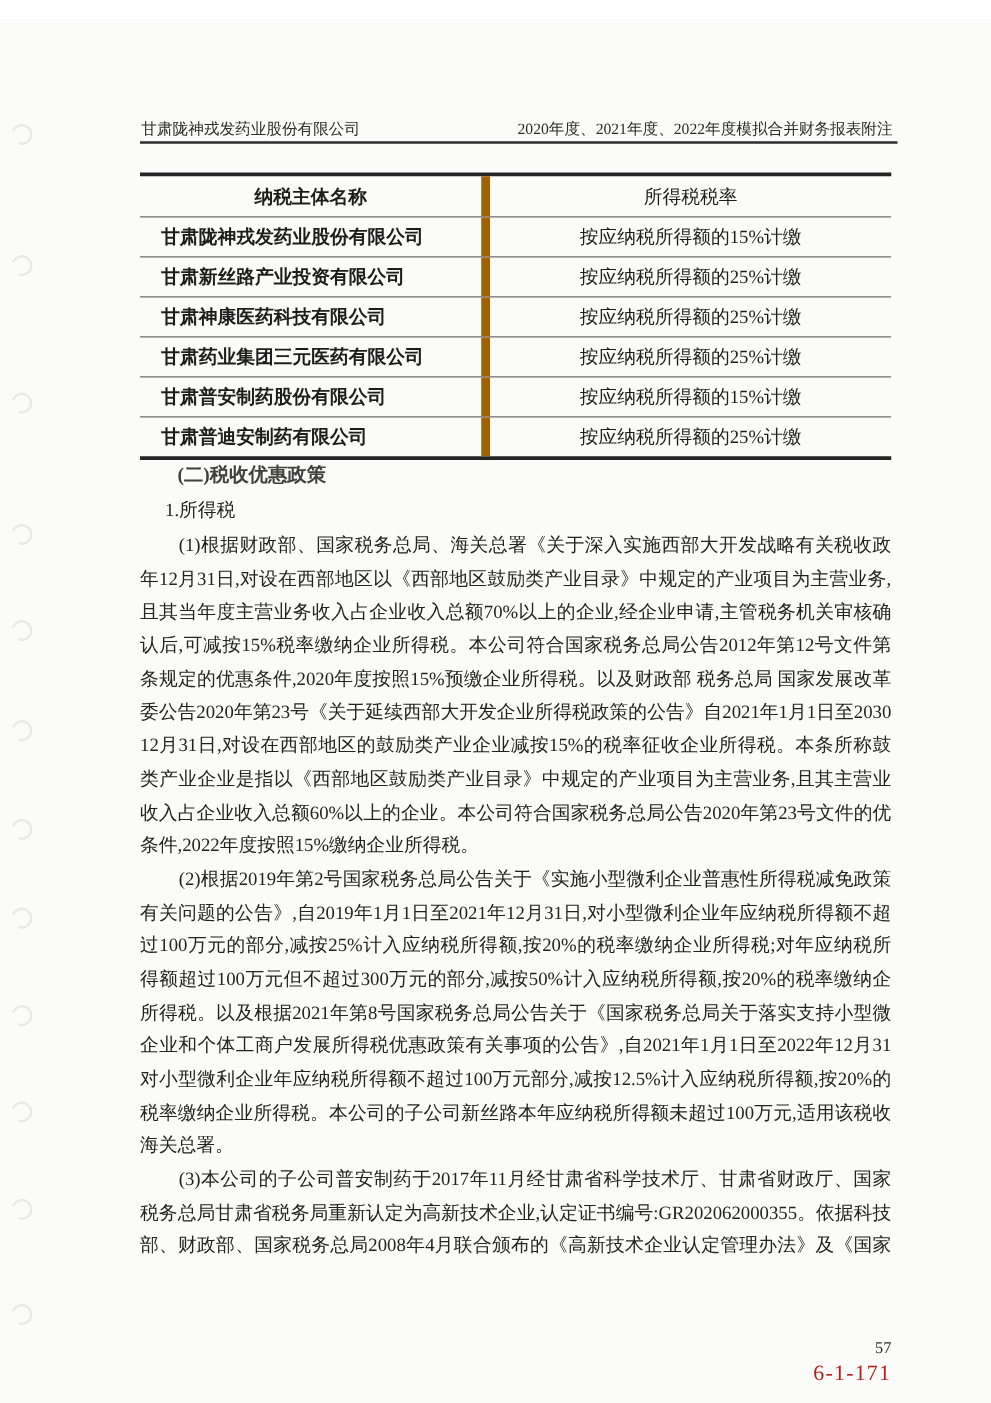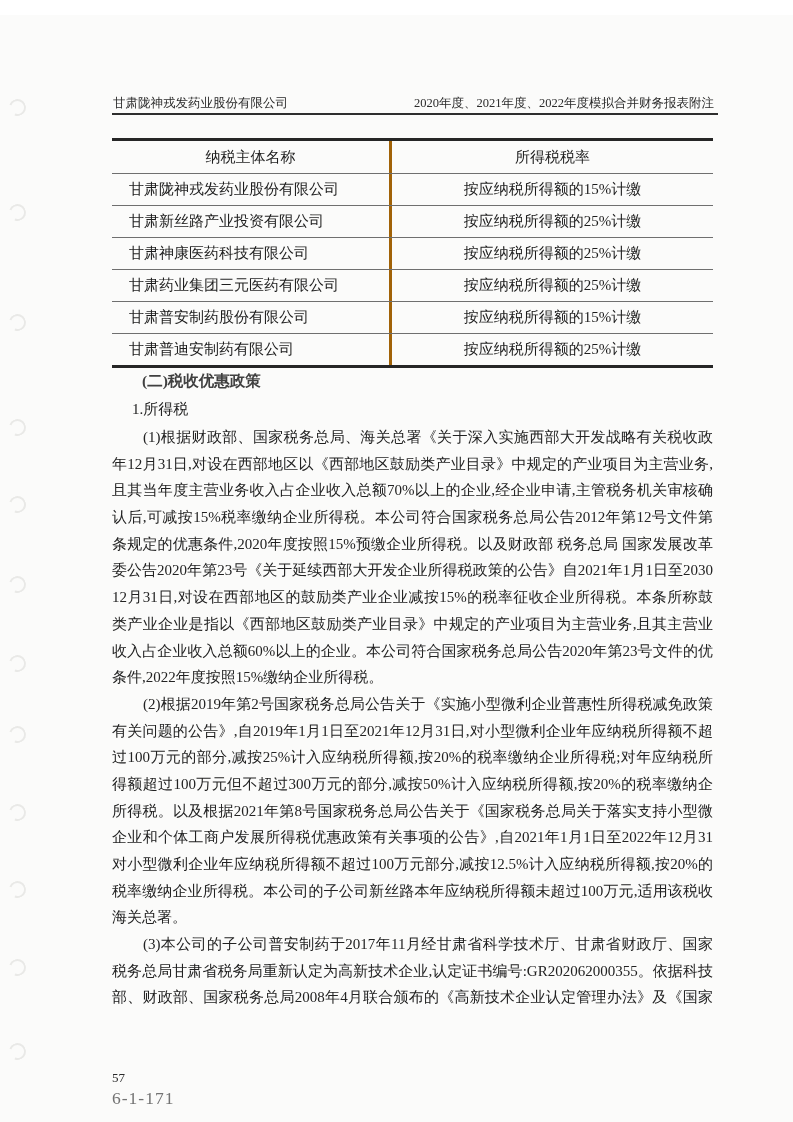--- a/index.html
+++ b/index.html
@@ -26,38 +26,38 @@
   
   .tax-table {
     position:absolute; top:123px; left:112px; width:601px;
     border-top:3px solid #262626; border-bottom:3px solid #262626;
     font-size:15px; color:#1d1d1d;
   }
   .trow { display:flex; border-top:1px solid #6f6f6f; }
   .trow:first-child { border-top:none; }
   .trow .c1 {
     width:280px; min-height:31px; box-sizing:border-box;
-    border-right:3px solid #a16207; display:flex; align-items:center; padding-left:17px;
+    border-right:7px solid #a16207; display:flex; align-items:center; padding-left:17px;font-weight:bold;
   }
   .trow .c2 { flex:1; min-height:31px; display:flex; align-items:center; justify-content:center; }
   .trow.thead .c1 { justify-content:center; padding-left:0; height:32px; }
   .trow.thead .c2 { height:32px; }
   
   .body-text { position:absolute; top:351px; left:112px; width:601px; font-size:15px; color:#222; }
   .section-heading { font-weight:bold; line-height:29px; text-indent:30px; font-size:15.5px; color:#404040; }
   .sub-heading { line-height:29px; text-indent:20px; }
   .pline {
     line-height:26.7px; height:26.7px; overflow:hidden;
     text-align:justify; text-align-last:justify; -moz-text-align-last:justify;
   }
   .pline.first { text-indent:31px; }
   .pline.plast { text-align-last:left; -moz-text-align-last:left; }
   
-  .footer-page { position:absolute; top:1055px; left:112px; width:601px; text-align:left; font-size:13px; color:#2a2a2a; }
-  .footer-doc  { position:absolute; top:1073px; left:112px; width:601px; text-align:left; font-size:17.5px; letter-spacing:1px; color:#737373; }
+  .footer-page { position:absolute; top:1055px; left:112px; width:601px; text-align:right; font-size:13px; color:#2a2a2a; }
+  .footer-doc  { position:absolute; top:1073px; left:112px; width:601px; text-align:right; font-size:17.5px; letter-spacing:1px; color:#b91c1c; }
 </style>
 </head>
 <body>
 
 <div class="page">
 
   <div class="header">
     <span>甘肃陇神戎发药业股份有限公司</span>
     <span>2020年度、2021年度、2022年度模拟合并财务报表附注</span>
   </div>

